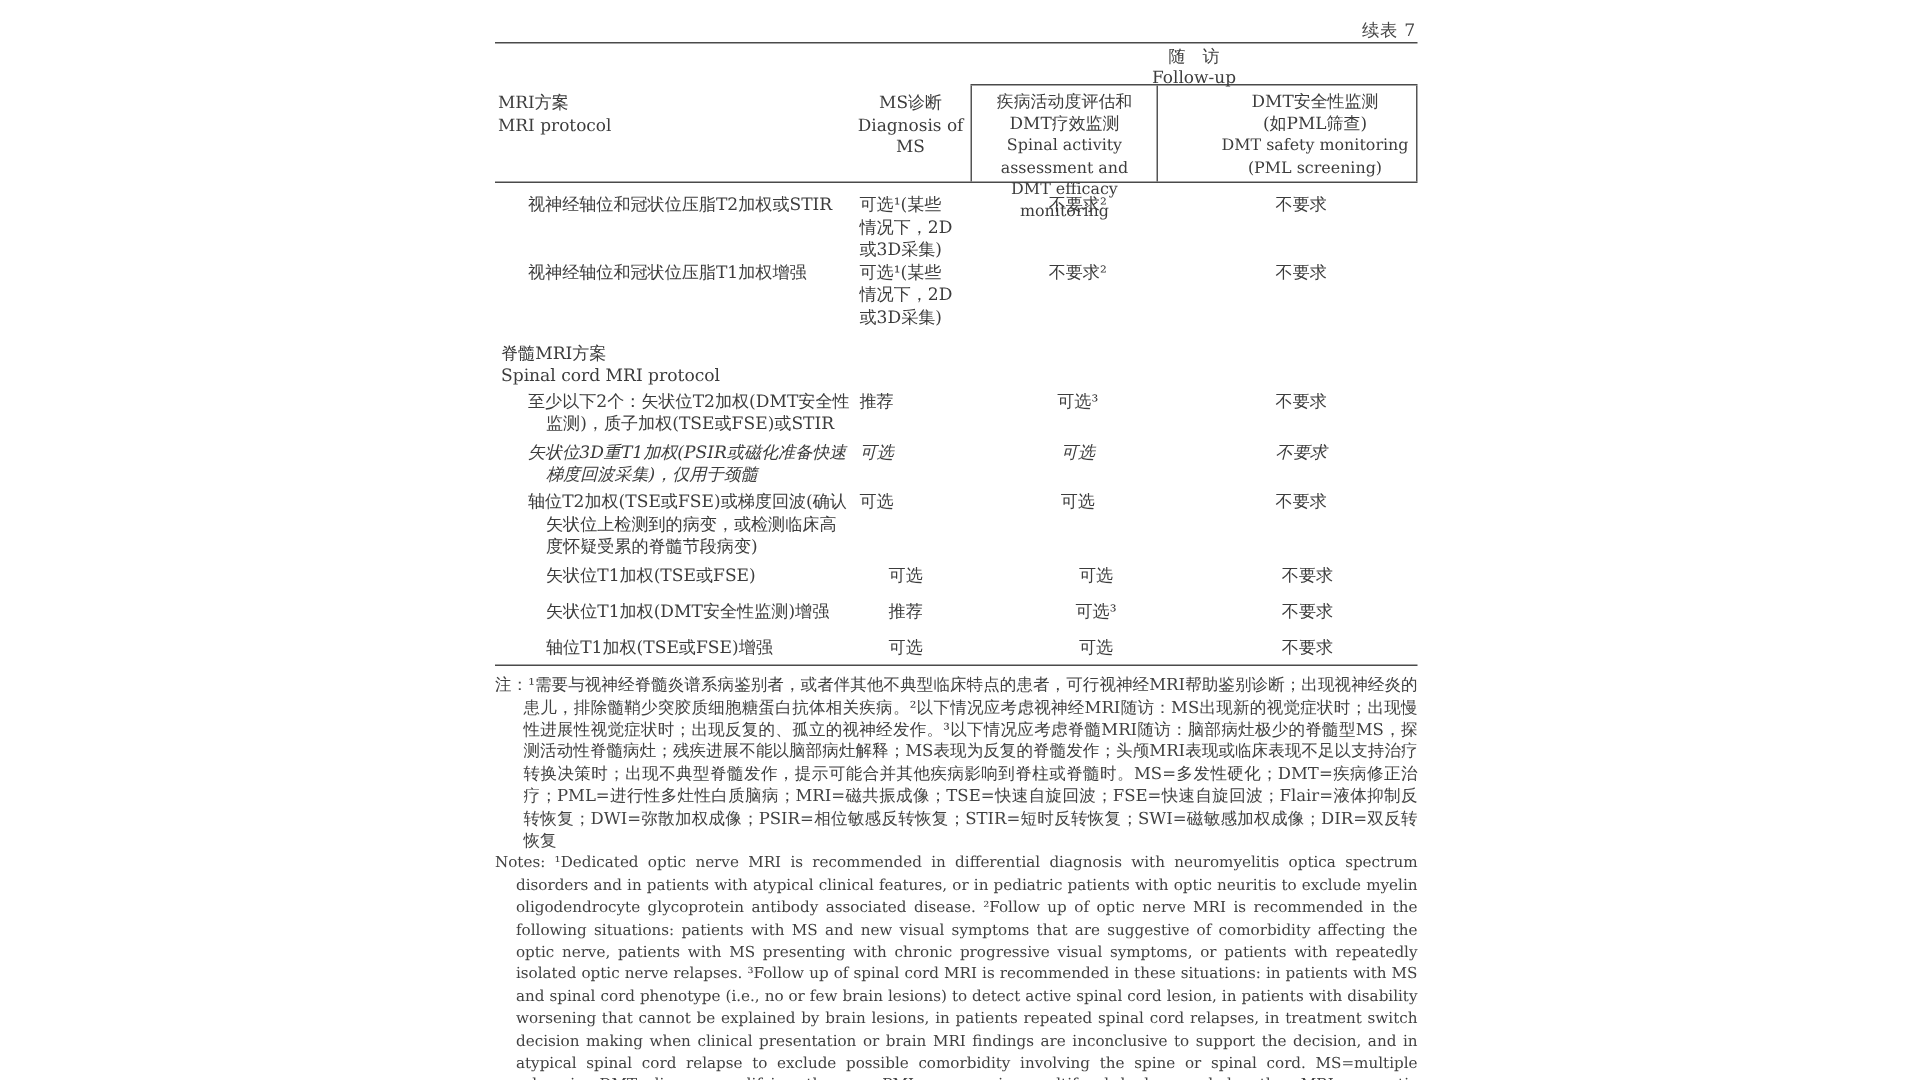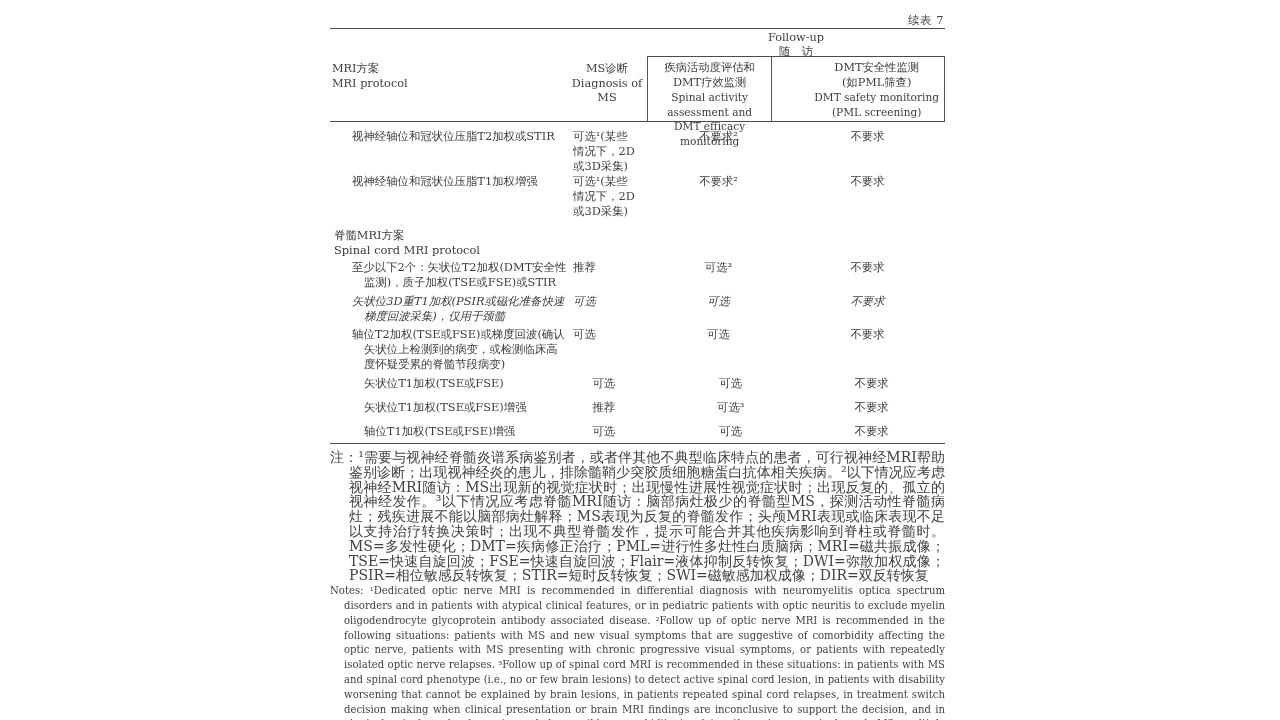--- a/index.html
+++ b/index.html
@@ -40,21 +40,21 @@
   .c3 { width:143px; text-align:center; }
   .c4 { width:155px; text-align:center; }
   .tr.section .c1 { width:615px; padding-left:4px; }
   .mb0 { margin-bottom:0; } .mb2 { margin-bottom:2px; } .mb3 { margin-bottom:3px;font-style:italic; }
   .mb5 { margin-bottom:9px; } .mb9 { margin-bottom:9px; }
   .tbody-end { height:2px; }
 
   
   .notes { margin-top:6px; }
   .note-zh {
-    font-size:14px; line-height:14.8px; text-align:justify; color:#414141;
+    font-size:11px; line-height:14.8px; text-align:justify; color:#414141;
     padding-left:19px; text-indent:-19px;
   }
   .note-en {
     font-size:10.1px; line-height:14.8px; text-align:justify; color:#414141;
     padding-left:14px; text-indent:-14px; margin-top:1px;
   }
 </style>
 </head>
 <body>
 
@@ -70,22 +70,22 @@
           <div>MRI方案</div>
           <div>MRI protocol</div>
         </div>
         <div class="h-c2">
           <div>MS诊断</div>
           <div>Diagnosis of</div>
           <div>MS</div>
         </div>
         <div class="h-group">
           <div class="h-followup">
+            <div>随　访</div>
             <div>Follow-up</div>
-            <div>随　访</div>
           </div>
           <div class="h-sub">
             <div class="h-sub-c3">
               <div>疾病活动度评估和</div>
               <div>DMT疗效监测</div>
               <div class="h-en">Spinal activity assessment and</div>
               <div class="h-en">DMT efficacy monitoring</div>
             </div>
             <div class="h-sub-c4">
               <div>DMT安全性监测</div>
@@ -142,21 +142,21 @@
         </div>
 
         <div class="tr mb9">
           <div class="td c1 noind">矢状位T1加权(TSE或FSE)</div>
           <div class="td c2">可选</div>
           <div class="td c3">可选</div>
           <div class="td c4">不要求</div>
         </div>
 
         <div class="tr mb9">
-          <div class="td c1 noind">矢状位T1加权(TSE或FSE)增强</div>
+          <div class="td c1 noind">矢状位T1加权(DMT安全性监测)增强</div>
           <div class="td c2">推荐</div>
           <div class="td c3">可选³</div>
           <div class="td c4">不要求</div>
         </div>
 
         <div class="tr mb2">
           <div class="td c1 noind">轴位T1加权(TSE或FSE)增强</div>
           <div class="td c2">可选</div>
           <div class="td c3">可选</div>
           <div class="td c4">不要求</div>

